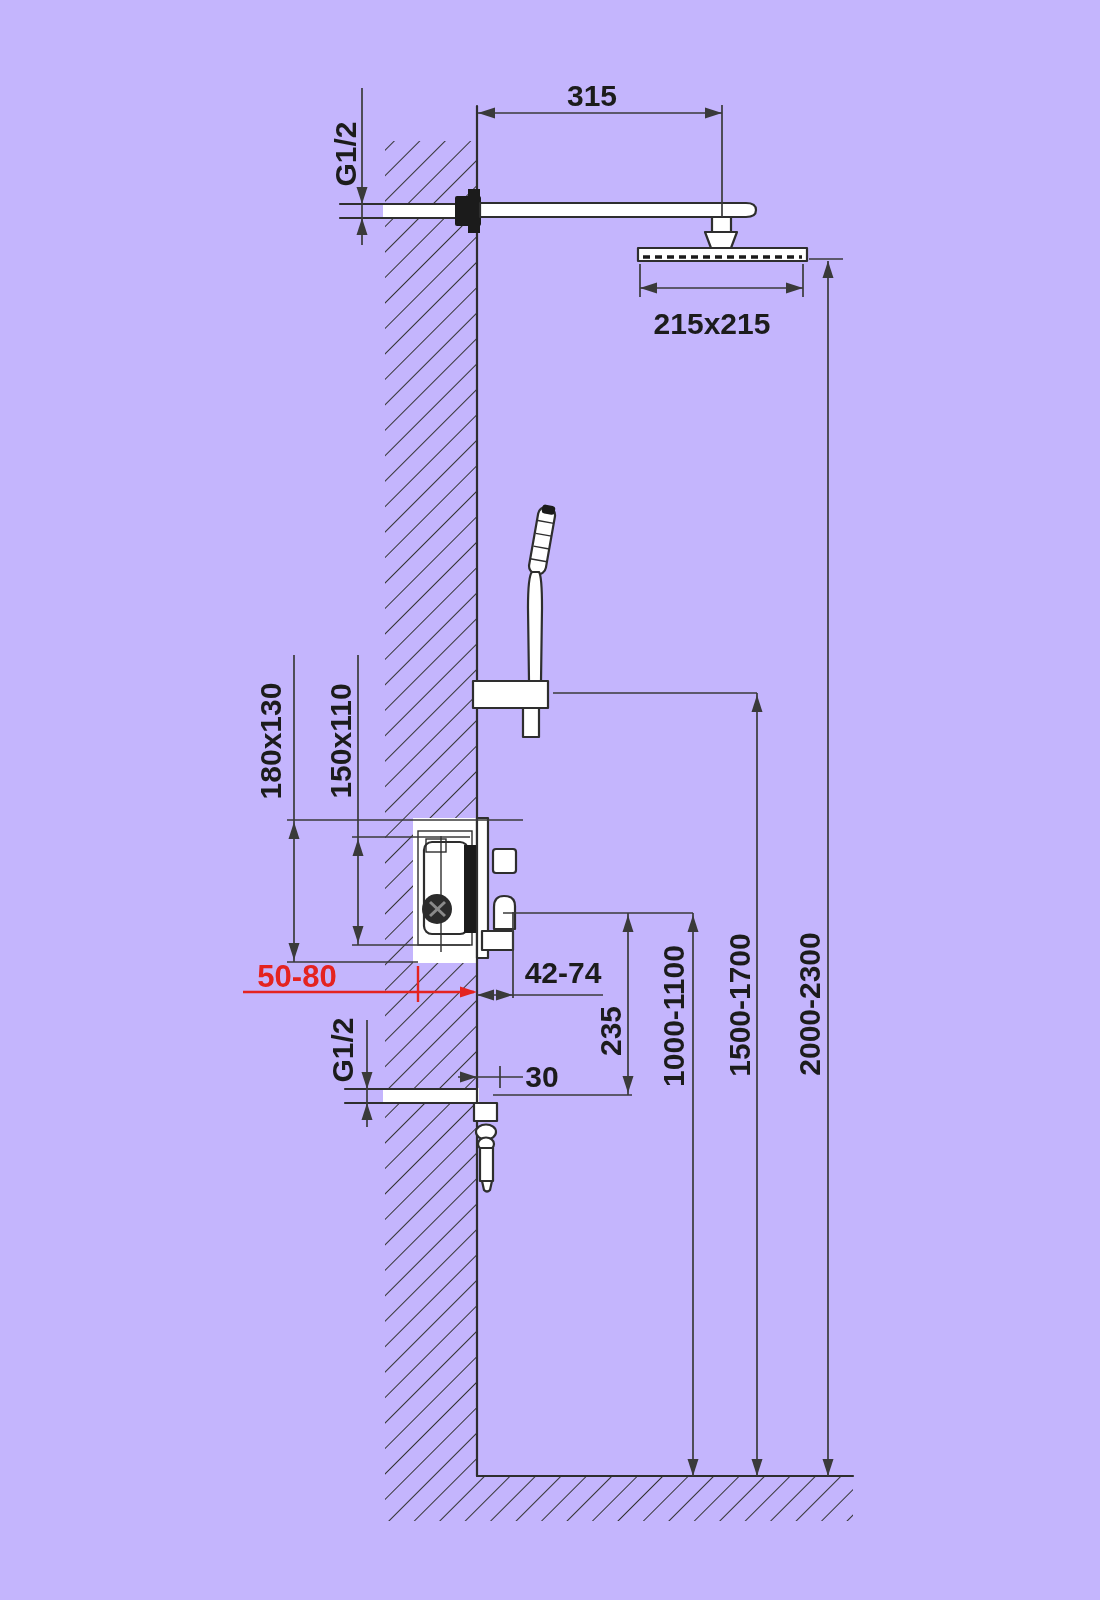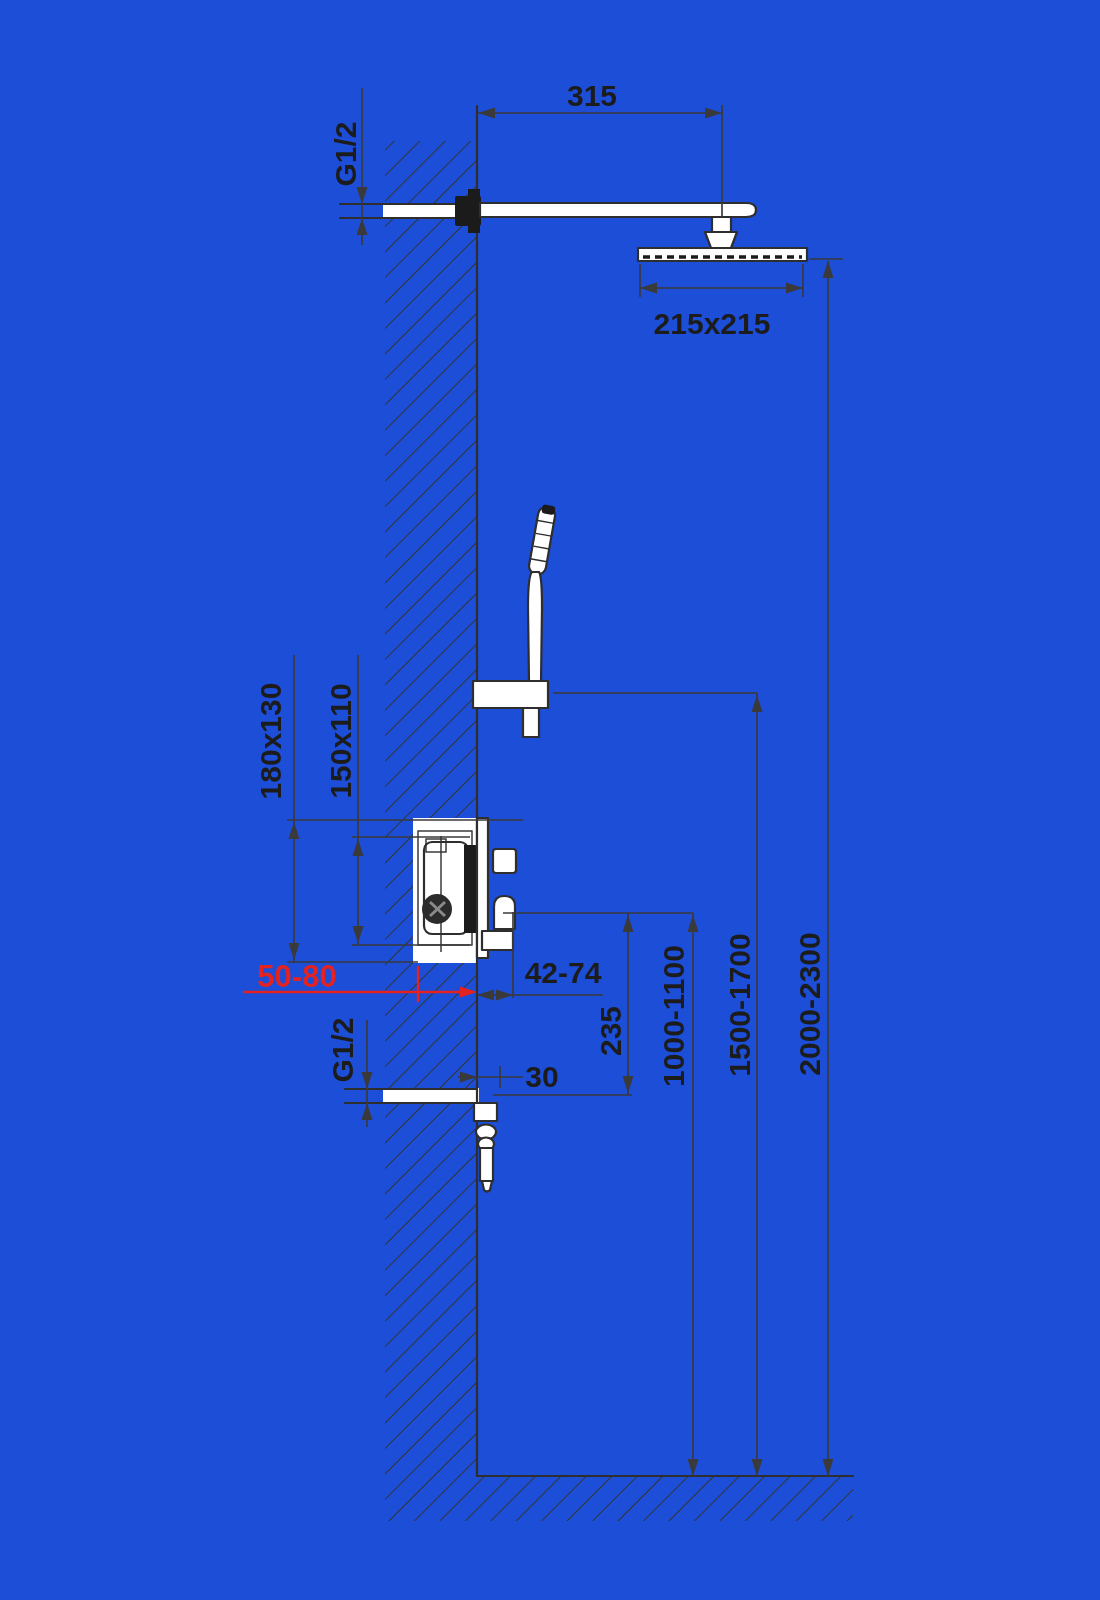--- a/index.html
+++ b/index.html
@@ -1,19 +1,19 @@
 <!DOCTYPE html>
 <html style="--line: #2e2e2e; --dim: #3a3a3a; --highlight: #e42320; --dark: #1b1b1b;"><head>
 <meta charset="utf-8">
 <style>
   :root{
     --line:#2e2e2e; --dim:#3a3a3a; --highlight:#e42320; --dark:#1b1b1b;
   }
   html,body{margin:0;padding:0;background:#ffffff;}
-  .stage{position:relative;width:1100px;height:1600px;background:#1d4ed8;overflow:hidden;
+  .stage{position:relative;width:1100px;height:1600px;background:#c4b5fd;overflow:hidden;
          font-family:"Liberation Sans", sans-serif;}
   svg{position:absolute;left:0;top:0;}
   .obj{stroke:var(--line);stroke-width:2.2;fill:none;stroke-linejoin:round;stroke-linecap:round;}
   .objf{stroke:var(--line);stroke-width:2.2;fill:#ffffff;stroke-linejoin:round;}
   .objthin{stroke:var(--line);stroke-width:1.4;fill:none;}
   .darkf{fill:var(--dark);stroke:none;}
   .dim{stroke:var(--dim);stroke-width:1.7;fill:none;stroke-linecap:butt;}
   .arr{fill:var(--dim);stroke:none;}
   .redl{stroke:var(--highlight);stroke-width:2.4;fill:none;}
   .redf{fill:var(--highlight);stroke:none;}

